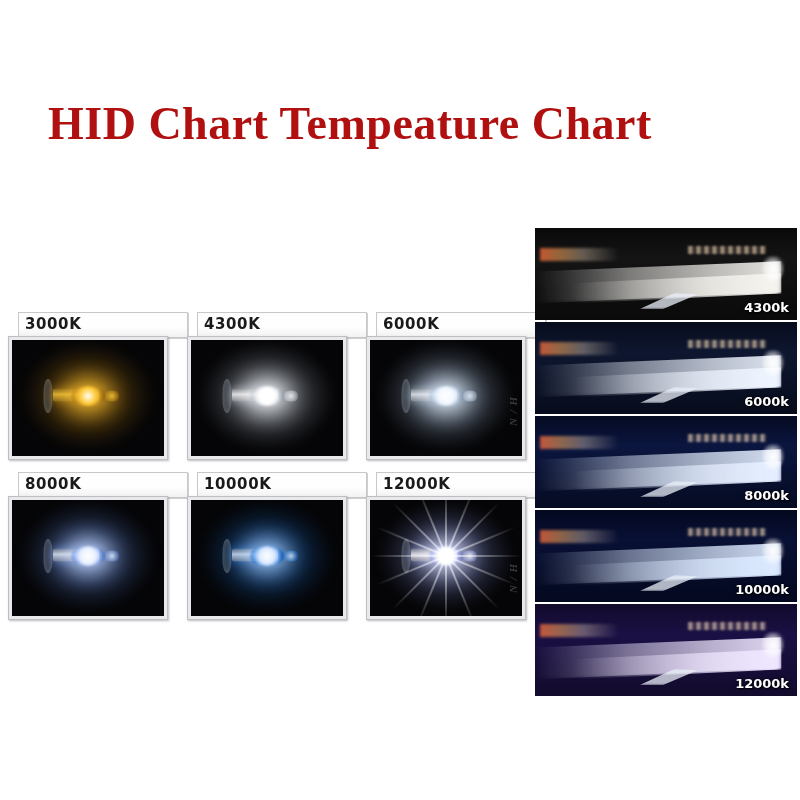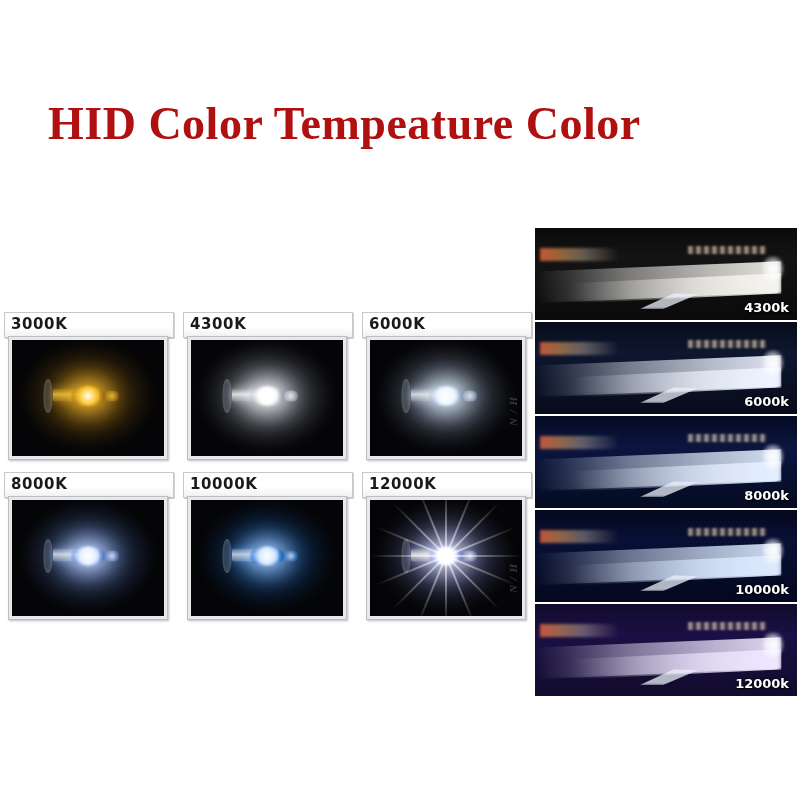--- a/index.html
+++ b/index.html
@@ -46,21 +46,21 @@
     column-gap: 5px;
     row-gap: 5px;
   }
   .bulb-card {
     position: relative;
     width: 174px;
     height: 155px;
   }
   .bulb-label-bar {
     position: absolute;
-    left: 0;
+    left: 14px;
     top: 0;
     width: 170px;
     height: 26px;
     background: linear-gradient(180deg,#fdfdfd 0%, #ffffff 55%, #f2f2f2 100%);
     border: 1px solid #c8c8c8;
     box-shadow: 1px 1px 0 rgba(150,150,150,0.45);
     box-sizing: border-box;
     overflow: hidden;
   }
   .bulb-label-text {
@@ -278,21 +278,21 @@
     white-space: nowrap;
     letter-spacing: 1px;
     pointer-events: none;
   }
   #watermark-top { left: 498px; top: 405px; }
   #watermark-bottom { left: 498px; top: 572px; }
 </style>
 </head>
 <body style="background: rgb(255, 255, 255);">
 
-<div id="page-title" style="color: rgb(176, 16, 16);">HID Color Tempeature Color</div>
+<div id="page-title" style="color: rgb(176, 16, 16);">HID Chart Tempeature Chart</div>
 
 <div id="bulb-grid">
     <div class="bulb-card">
       <div class="bulb-label-bar">
         <div class="bulb-label-text">3000K</div>
       </div>
       <div class="bulb-photo-frame">
         <div class="bulb-photo">
           <div class="bulb-halo" style="background: radial-gradient(rgba(201, 138, 20, 0.8) 0%, rgba(201, 138, 20, 0.4) 28%, rgba(201, 138, 20, 0.133) 52%, rgba(0, 0, 0, 0) 75%); filter: blur(6px);"></div>
           <div class="bulb-base"></div>

